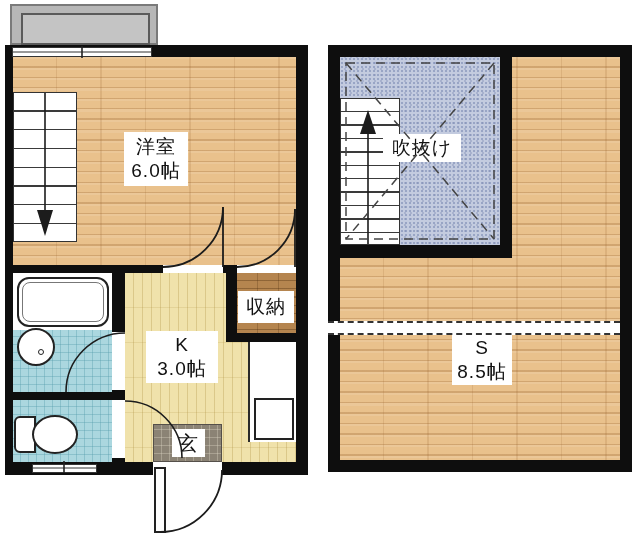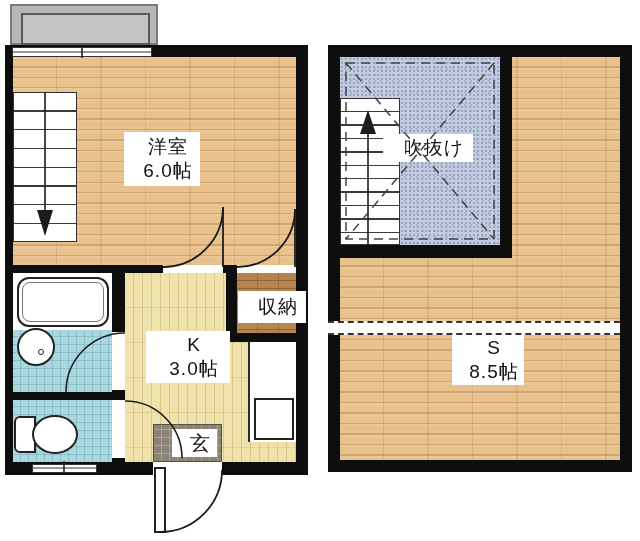--- a/index.html
+++ b/index.html
@@ -49,21 +49,21 @@
       repeating-linear-gradient(0deg, transparent 0 7px, rgba(225,218,200,.35) 7px 8px),
       repeating-linear-gradient(90deg, transparent 0 7px, rgba(225,218,200,.35) 7px 8px);
     border:1px solid #55504a;
   }
   .stairs{
     background-color:#ffffff;border:1.5px solid #333;box-sizing:border-box;
   }
   .label{
     background:#ffffff;color:#111;display:flex;flex-direction:column;
     align-items:center;justify-content:center;text-align:center;
-    font-size:19px;line-height:24px;letter-spacing:1px;padding-left:12px;
+    font-size:19px;line-height:24px;letter-spacing:1px;
   }
   .fixture{background:#ffffff;border:2px solid #222;box-sizing:border-box;}
   svg.overlay{position:absolute;left:0;top:0;pointer-events:none;}
 </style>
 </head>
 <body>
 
 <div id="canvas">
 
   <div>

